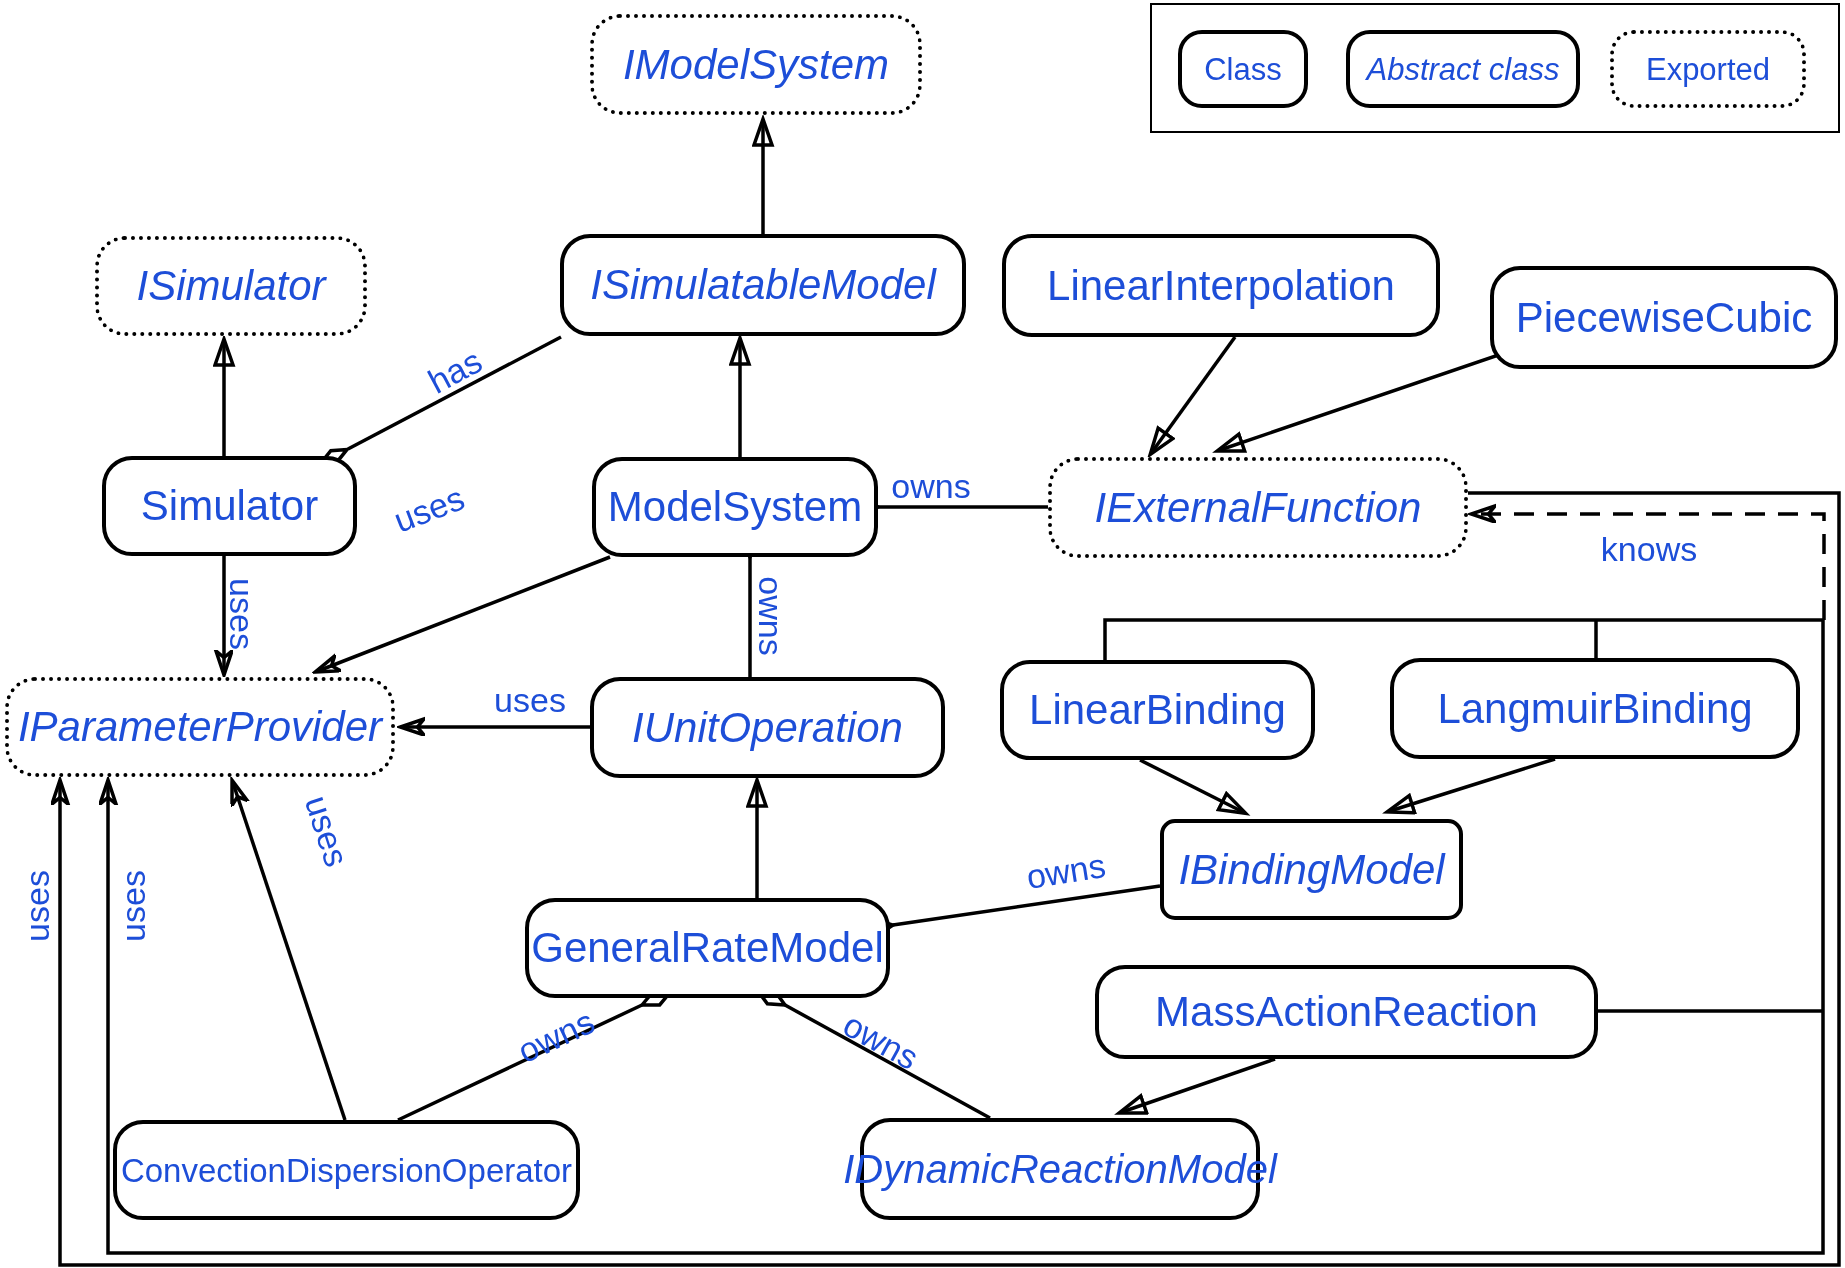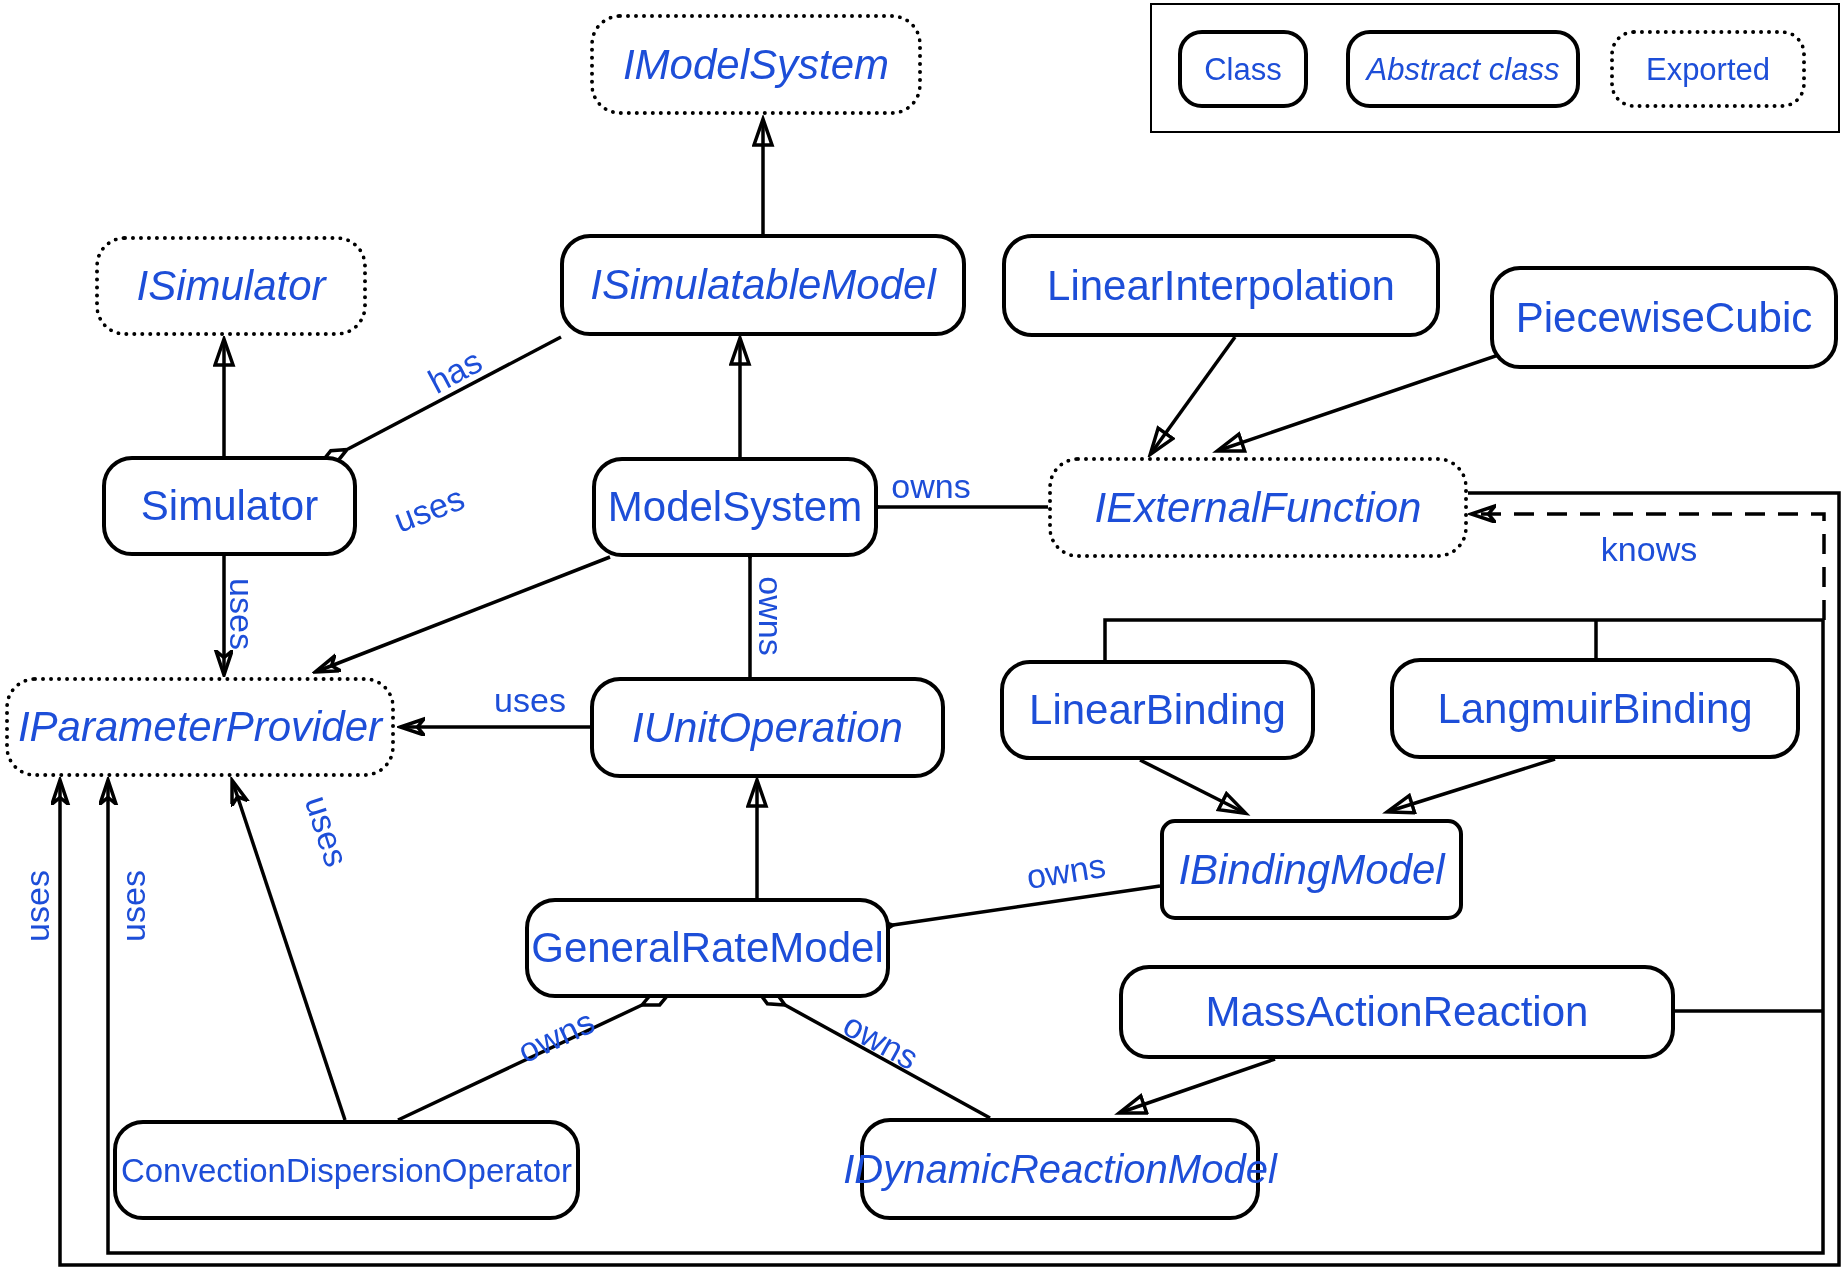--- a/index.html
+++ b/index.html
@@ -113,21 +113,21 @@
     </div>
   <div class="node" style="left:1000px;top:660px;width:315px;height:100px;">
       <span>LinearBinding</span>
     </div>
   <div class="node abstract" style="left:1160px;top:819px;width:303px;height:101px;border-radius:15px;">
       <span>IBindingModel</span>
     </div>
   <div class="node" style="left:525px;top:898px;width:365px;height:100px;">
       <span>GeneralRateModel</span>
     </div>
-  <div class="node" style="left:1095px;top:965px;width:556px;height:94px;margin-left:24px;">
+  <div class="node" style="left:1095px;top:965px;width:503px;height:94px;">
       <span>MassActionReaction</span>
     </div>
   <div class="node" style="left:113px;top:1120px;width:467px;height:100px;font-size:33px;">
       <span>ConvectionDispersionOperator</span>
     </div>
   <div class="node abstract" style="left:860px;top:1118px;width:400px;height:102px;font-size:40px;">
       <span>IDynamicReactionModel</span>
     </div>
 
   <div class="elabel" style="left:455px;top:371px;transform:translate(-50%,-50%) rotate(-28deg);">has</div>

